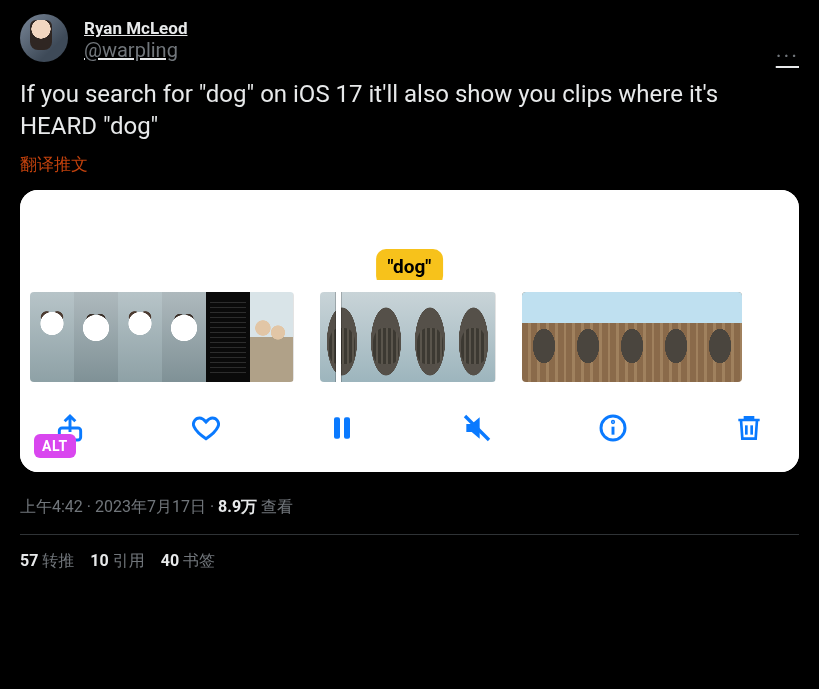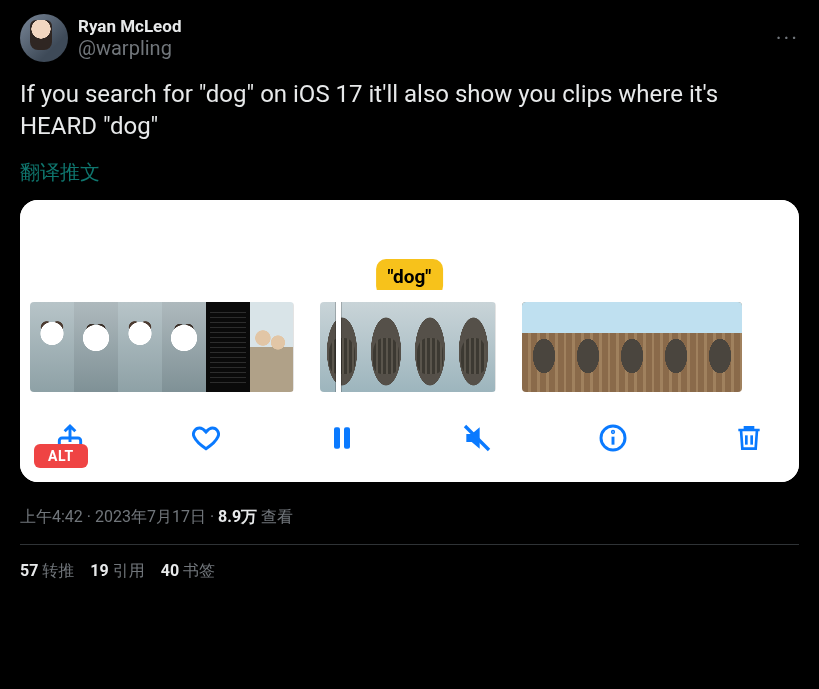--- a/index.html
+++ b/index.html
@@ -9,22 +9,23 @@
     color: #e7e9ea;
     width: 819px;
     height: 689px;
     overflow: hidden;
   }
   .tweet {
     padding: 14px 20px 0 20px;
   }
   .header {
     display: flex;
-    align-items: center;
-    gap: 10px;
+    align-items: flex-end;
+    gap: 16px;
+    text-decoration: underline;
   }
   .avatar {
     width: 48px;
     height: 48px;
     border-radius: 50%;
     flex-shrink: 0;
     background: linear-gradient(135deg, #7a8798 0%, #3e4a58 70%);
     position: relative;
     overflow: hidden;
   }
@@ -55,23 +56,23 @@
     letter-spacing: 2px;
     cursor: pointer;
   }
   .body {
     margin-top: 16px;
     font-size: 24px;
     line-height: 1.35;
     color: #e7e9ea;
   }
   .translate {
-    color: #0f766e;
-    font-size: 20px;
-    margin-top: 16px;
+    color: #c2410c;
+    font-size: 17px;
+    margin-top: 10px;
     cursor: pointer;
     display: inline-block;
   }
   .media-card {
     margin-top: 14px;
     background: #fff;
     border-radius: 18px;
     overflow: hidden;
     position: relative;
     width: 100%;
@@ -199,25 +200,25 @@
     display: flex; align-items: center; justify-content: center;
     cursor: pointer;
   }
   .tb-btn svg { width: 32px; height: 32px; stroke: #0a7aff; fill: none; stroke-width: 2.2; }
   .tb-btn.pause svg rect { fill: #0a7aff; stroke: none; }
   .tb-btn.trash svg { stroke-width: 2; }
   .alt-badge {
     position: absolute;
     left: 14px;
     bottom: 14px;
-    background: #ef4444;
+    background: #d946ef;
     color: #fff;
     font-weight: 700;
     font-size: 14px;
-    padding: 4px 14px;
+    padding: 4px 8px;
     border-radius: 6px;
     letter-spacing: 0.5px;
   }
   .meta {
     margin-top: 25px;
     color: #71767b;
     font-size: 16px;
   }
   .meta .strong { color: #e7e9ea; font-weight: 700; }
   .divider {
@@ -335,19 +336,19 @@
     <span>查看</span>
   </div>
 
   <hr class="divider">
 
   <div class="stats">
     <div>
       <span class="n">57</span><span>转推</span>
     </div>
     <div>
-      <span class="n">19</span><span>引用</span>
+      <span class="n">10</span><span>引用</span>
     </div>
     <div>
       <span class="n">40</span><span>书签</span>
     </div>
   </div>
 </div>
 
 </body></html>

